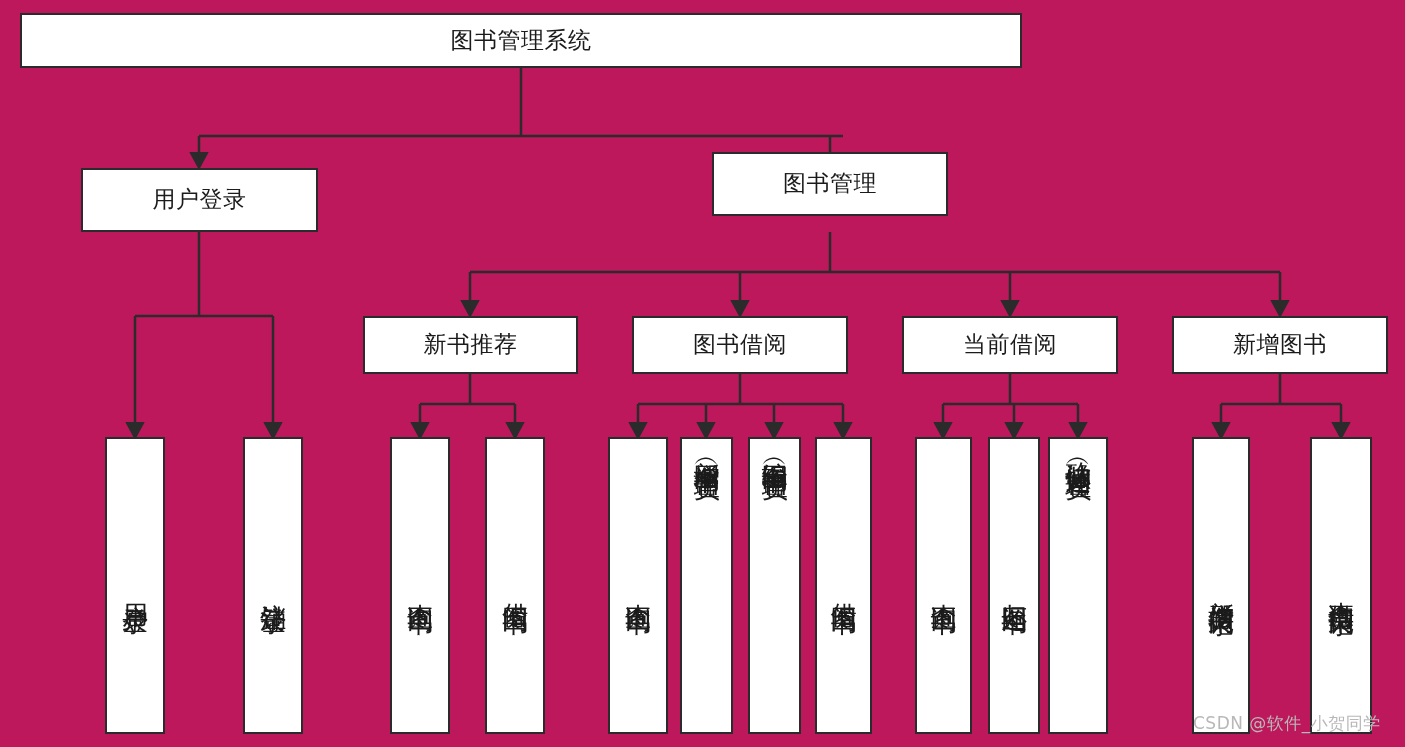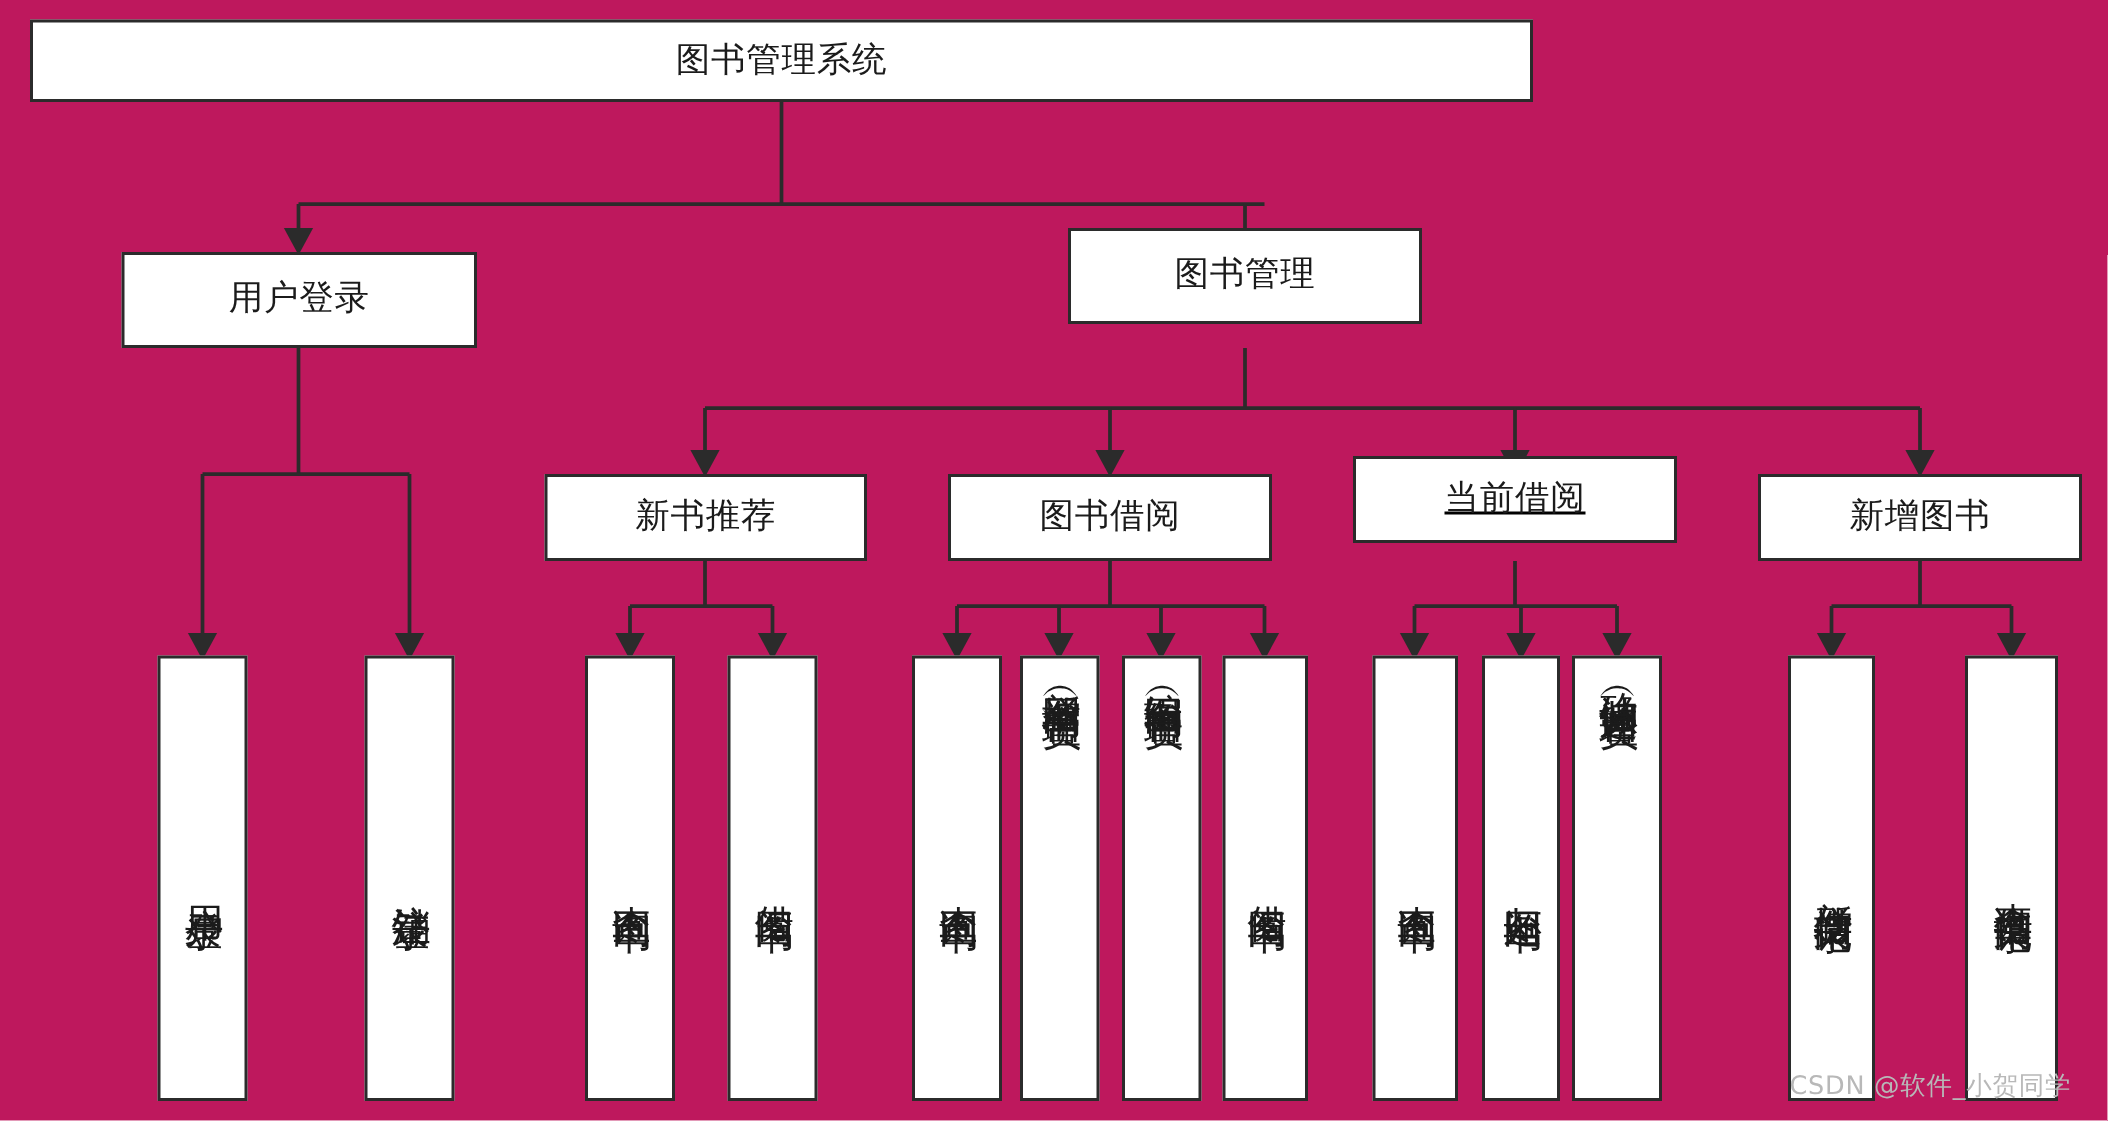--- a/index.html
+++ b/index.html
@@ -139,21 +139,21 @@
   <div class="node horiz" style="left:712px; top:152px; width:236px; height:64px;">
     <span class="node-label">图书管理</span>
   </div>
 
   <div class="node horiz" style="left:363px; top:316px; width:215px; height:58px;">
     <span class="node-label">新书推荐</span>
   </div>
   <div class="node horiz" style="left:632px; top:316px; width:216px; height:58px;">
     <span class="node-label">图书借阅</span>
   </div>
-  <div class="node horiz" style="left:902px; top:304px; width:216px; height:58px;text-decoration:underline;">
+  <div class="node horiz" style="left:902px; top:316px; width:216px; height:58px;">
     <span class="node-label">当前借阅</span>
   </div>
   <div class="node horiz" style="left:1172px; top:316px; width:216px; height:58px;">
     <span class="node-label">新增图书</span>
   </div>
 
   <div class="node vert center" style="left:105px; top:437px; width:60px; height:297px;">
     <span class="node-label">用户登录</span>
   </div>
   <div class="node vert center" style="left:243px; top:437px; width:60px; height:297px;">

